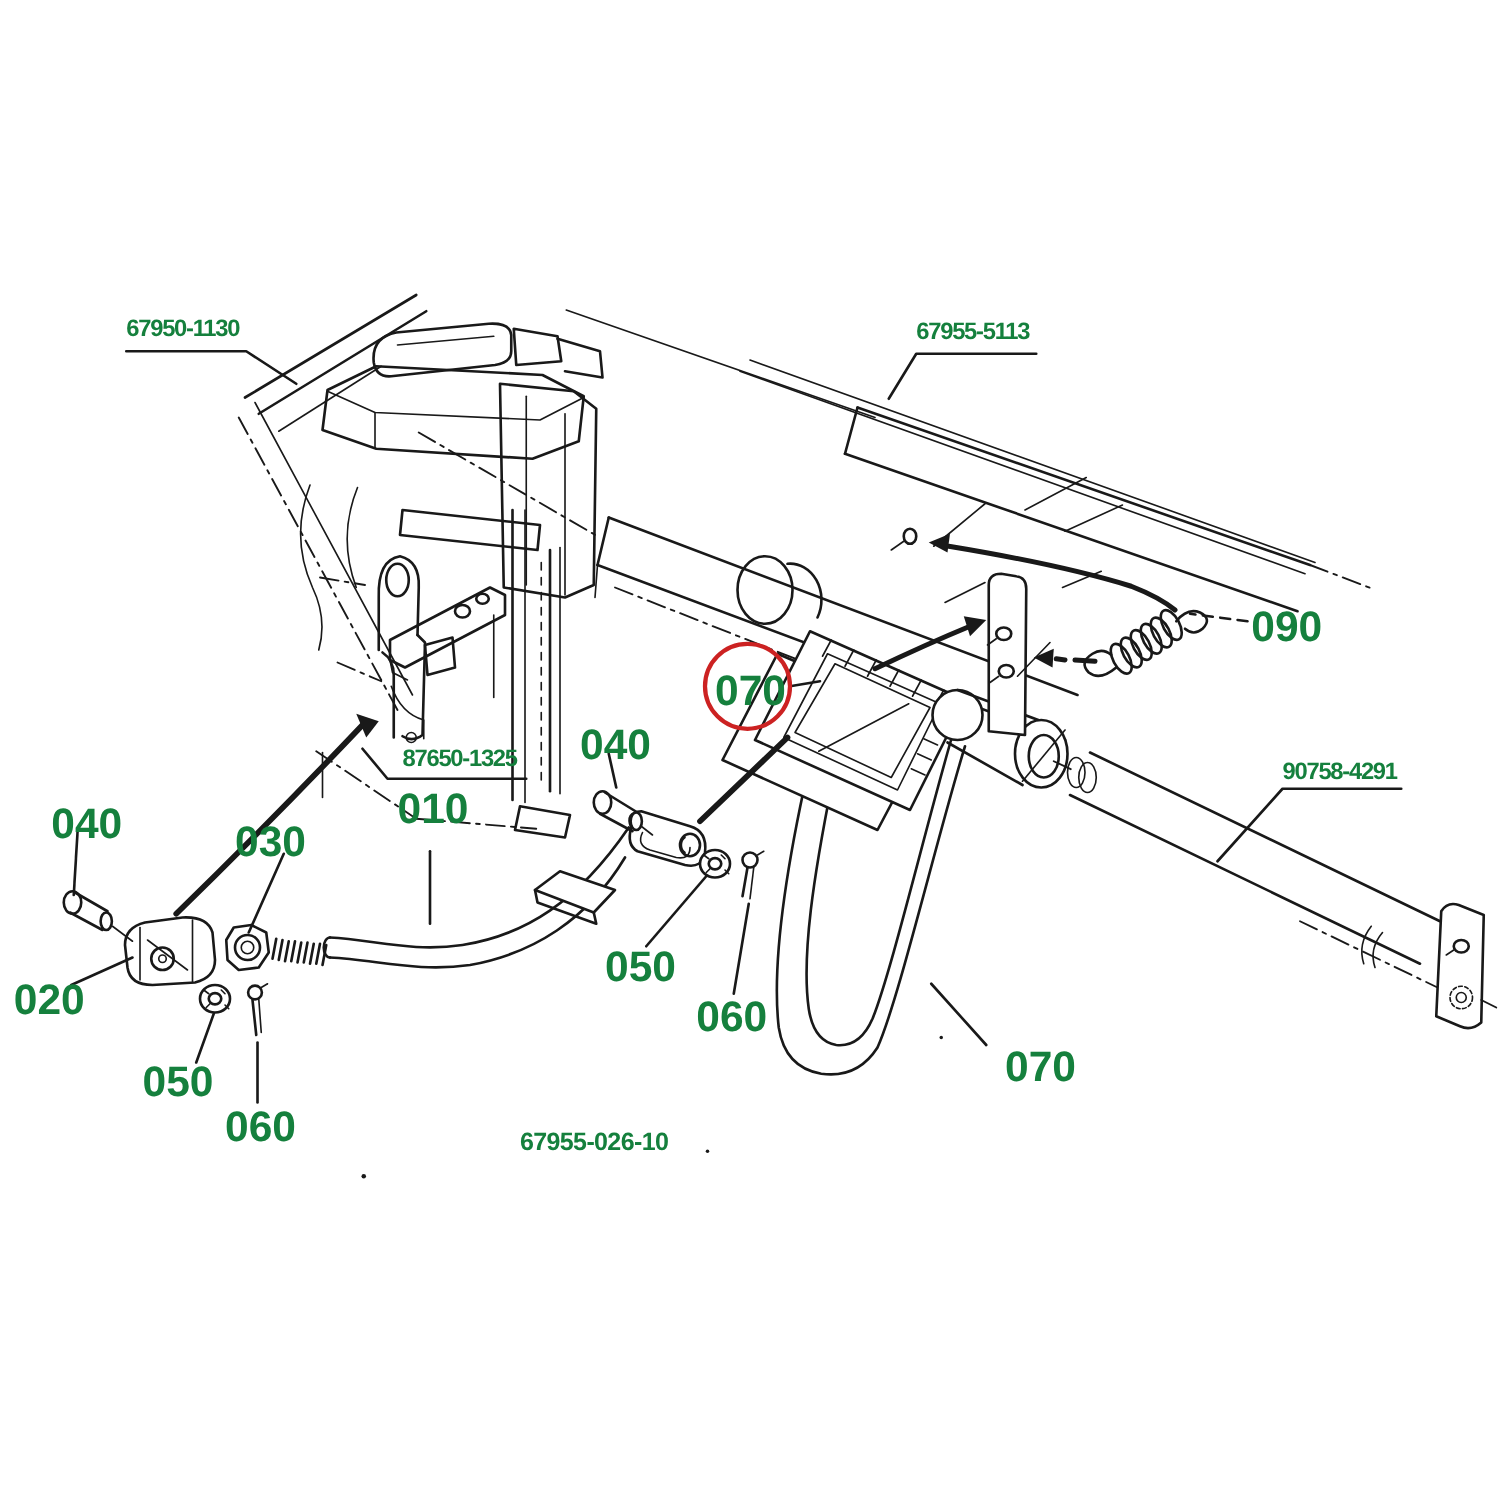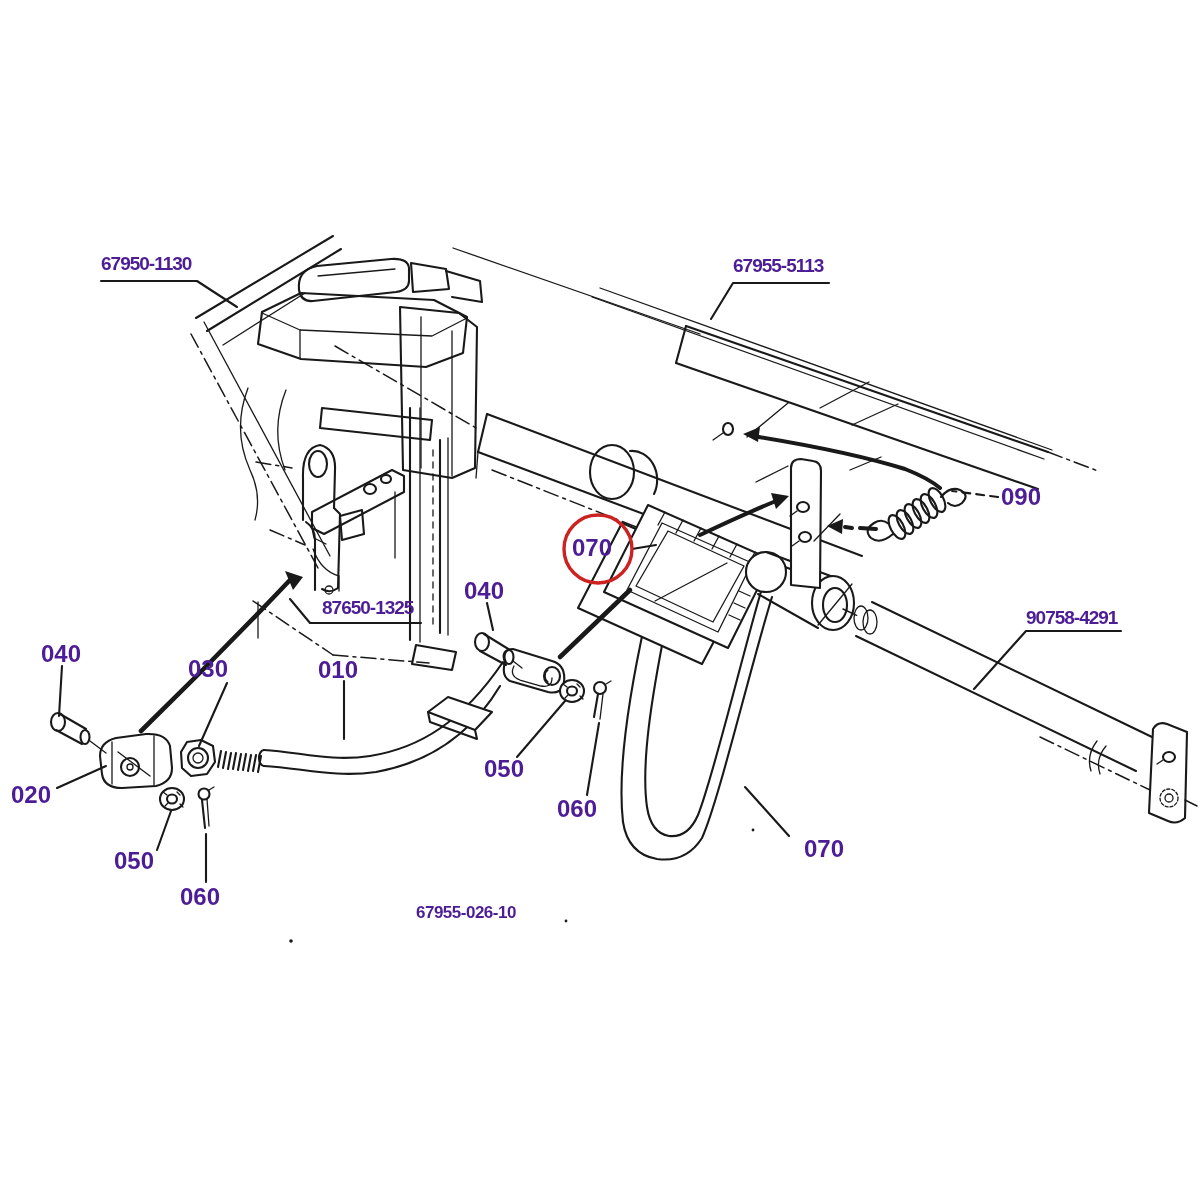--- a/index.html
+++ b/index.html
@@ -11,24 +11,24 @@
       stroke:#191919;fill:none;stroke-width:2.1;stroke-linecap:round;stroke-linejoin:round;}
   .thin{stroke-width:1.3 !important;}
   .dashdot{stroke-width:1.5 !important;stroke-dasharray:15 5 3 5;}
   .dash2{stroke-dasharray:6 6;}
   .bold{stroke-width:4.6 !important;}
   .bold4{stroke-width:4 !important;}
   .fillw{fill:#ffffff !important;}
   .head{fill:#191919 !important;stroke:none !important;}
   .dot{fill:#191919;stroke:none;}
   .hl{stroke:#cc2222 !important;stroke-width:3.4 !important;fill:none;}
-  .lbl{position:absolute;color:#4c1d95;white-space:nowrap;user-select:none;}
-  .ref{font-size:24px;font-weight:600;letter-spacing:0px;}
+  .lbl{position:absolute;color:#15803d;white-space:nowrap;user-select:none;}
+  .ref{font-size:34px;font-weight:600;letter-spacing:0px;}
   .pcode{font-size:19px;font-weight:600;letter-spacing:-1px;}
-  .dwg{font-size:17px;font-weight:600;letter-spacing:-0.5px;}
+  .dwg{font-size:20px;font-weight:600;letter-spacing:-0.5px;}
 </style>
 </head>
 <body>
 
 <div id="stage" style="background: rgb(255, 255, 255);">
 
 <svg width="1200" height="1200" viewBox="0 0 1200 1200">
 
   <g class="ln">
     <path d="M196,318 L333,236"></path>
@@ -275,21 +275,21 @@
   <circle cx="753" cy="830" r="1.4" class="dot"></circle>
 
   <circle id="hl-circle" cx="598" cy="549" r="34" class="hl" style="stroke: rgb(204, 34, 34);"></circle>
 </svg>
 
   <span class="lbl pcode" style="left:101px;top:253px">67950-1130</span>
   <span class="lbl pcode" style="left:733px;top:255px">67955-5113</span>
   <span class="lbl pcode" style="left:322px;top:597px">87650-1325</span>
   <span class="lbl pcode" style="left:1026px;top:607px">90758-4291</span>
 
-  <span class="lbl ref" style="left:318px;top:656px">010</span>
+  <span class="lbl ref" style="left:318px;top:628px">010</span>
   <span class="lbl ref" style="left:11px;top:781px">020</span>
   <span class="lbl ref" style="left:188px;top:655px">030</span>
   <span class="lbl ref" style="left:41px;top:640px">040</span>
   <span class="lbl ref" style="left:464px;top:577px">040</span>
   <span class="lbl ref" style="left:114px;top:847px">050</span>
   <span class="lbl ref" style="left:484px;top:755px">050</span>
   <span class="lbl ref" style="left:180px;top:883px">060</span>
   <span class="lbl ref" style="left:557px;top:795px">060</span>
   <span class="lbl ref" style="left:804px;top:835px">070</span>
   <span class="lbl ref" style="left:572px;top:534px">070</span>

